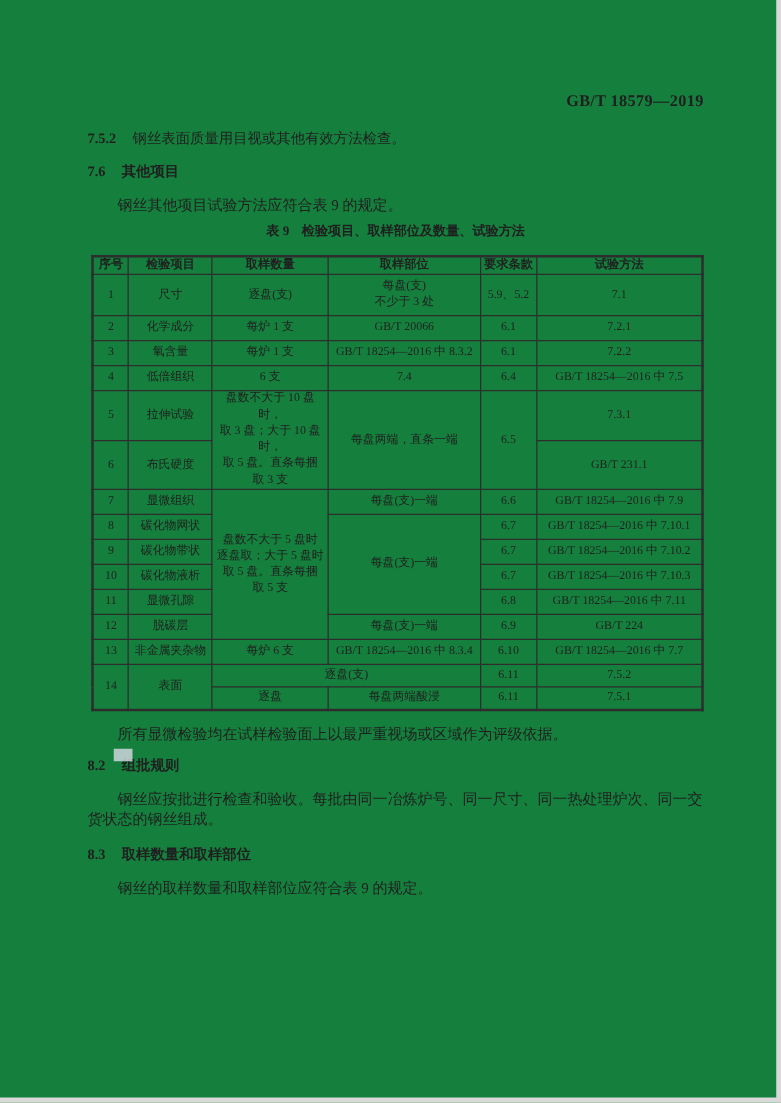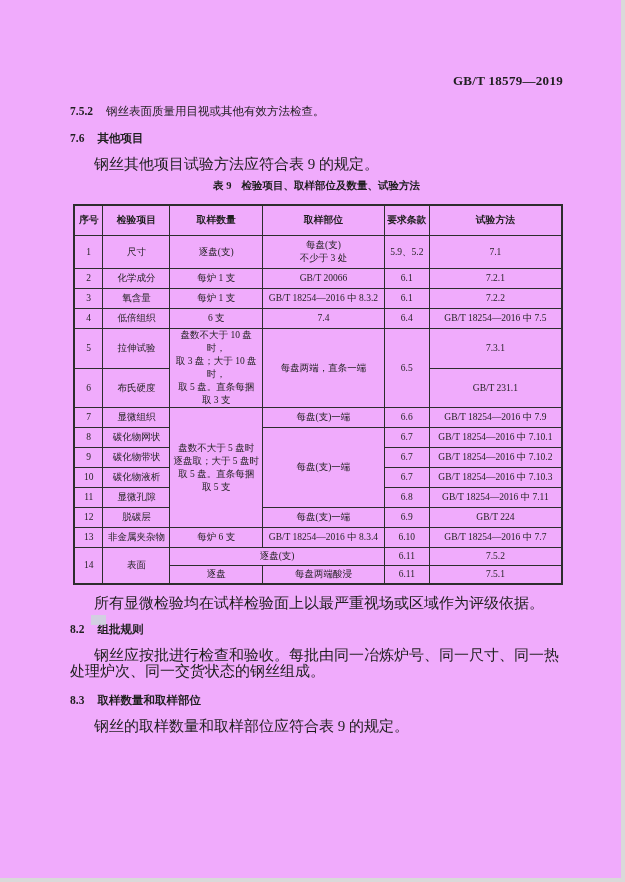--- a/index.html
+++ b/index.html
@@ -4,38 +4,38 @@
 <style>
   html,body { margin:0; padding:0; background:#ffffff; }
   body {
     width:625px; height:882px;
     font-family:"Liberation Serif","DejaVu Serif",serif;
     color:#1f1f1f;
   }
   .page {
     box-sizing:border-box;
     width:625px; height:882px;
-    background:#f0abfc;
+    background:#15803d;
     border-right:4px solid #d9d9d9;
     border-bottom:4px solid #d9d9d9;
     padding:73px 58px 0 70px;
     position:relative;
     overflow:hidden;
   }
   .doc-number {
     text-align:right;
     font-weight:bold;
     font-size:13px;
     letter-spacing:0.3px;
     line-height:15px;
   }
   .heading { font-weight:bold; font-size:11.5px; line-height:15px; margin:0; }
   .sec-num { display:inline-block; margin-right:13px; font-weight:bold; }
   .sec-p {
-    font-size:15px; line-height:15.5px; margin:0;
+    font-size:12px; line-height:15.5px; margin:0;
     text-indent:24px; position:relative;
   }
   .mt-s752 { margin-top:16px; font-size:11.5px; line-height:15px; }
   .mt-s76h  { margin-top:12px; }
   .mt-s76b  { margin-top:11px; }
   .t9-caption {
     margin-top:6px; text-align:center;
     font-weight:bold; font-size:10.5px; line-height:14px;
   }
   .t9-caption .cap-text { margin-left:10px; }
@@ -92,21 +92,21 @@
   <table class="t9">
     <colgroup>
       <col style="width:29px">
         <col style="width:67px">
         <col style="width:93px">
       <col style="width:122px">
         <col style="width:45px">
         <col style="width:133px">
     </colgroup>
     <tbody>
-        <tr style="height:31px">
+        <tr style="height:15px">
       <th>序号</th>
       <th>检验项目</th>
       <th>取样数量</th>
       <th>取样部位</th>
       <th>要求条款</th>
       <th>试验方法</th>
     </tr>
     <tr style="height:33px">
       <td>1</td>
       <td>尺寸</td>

